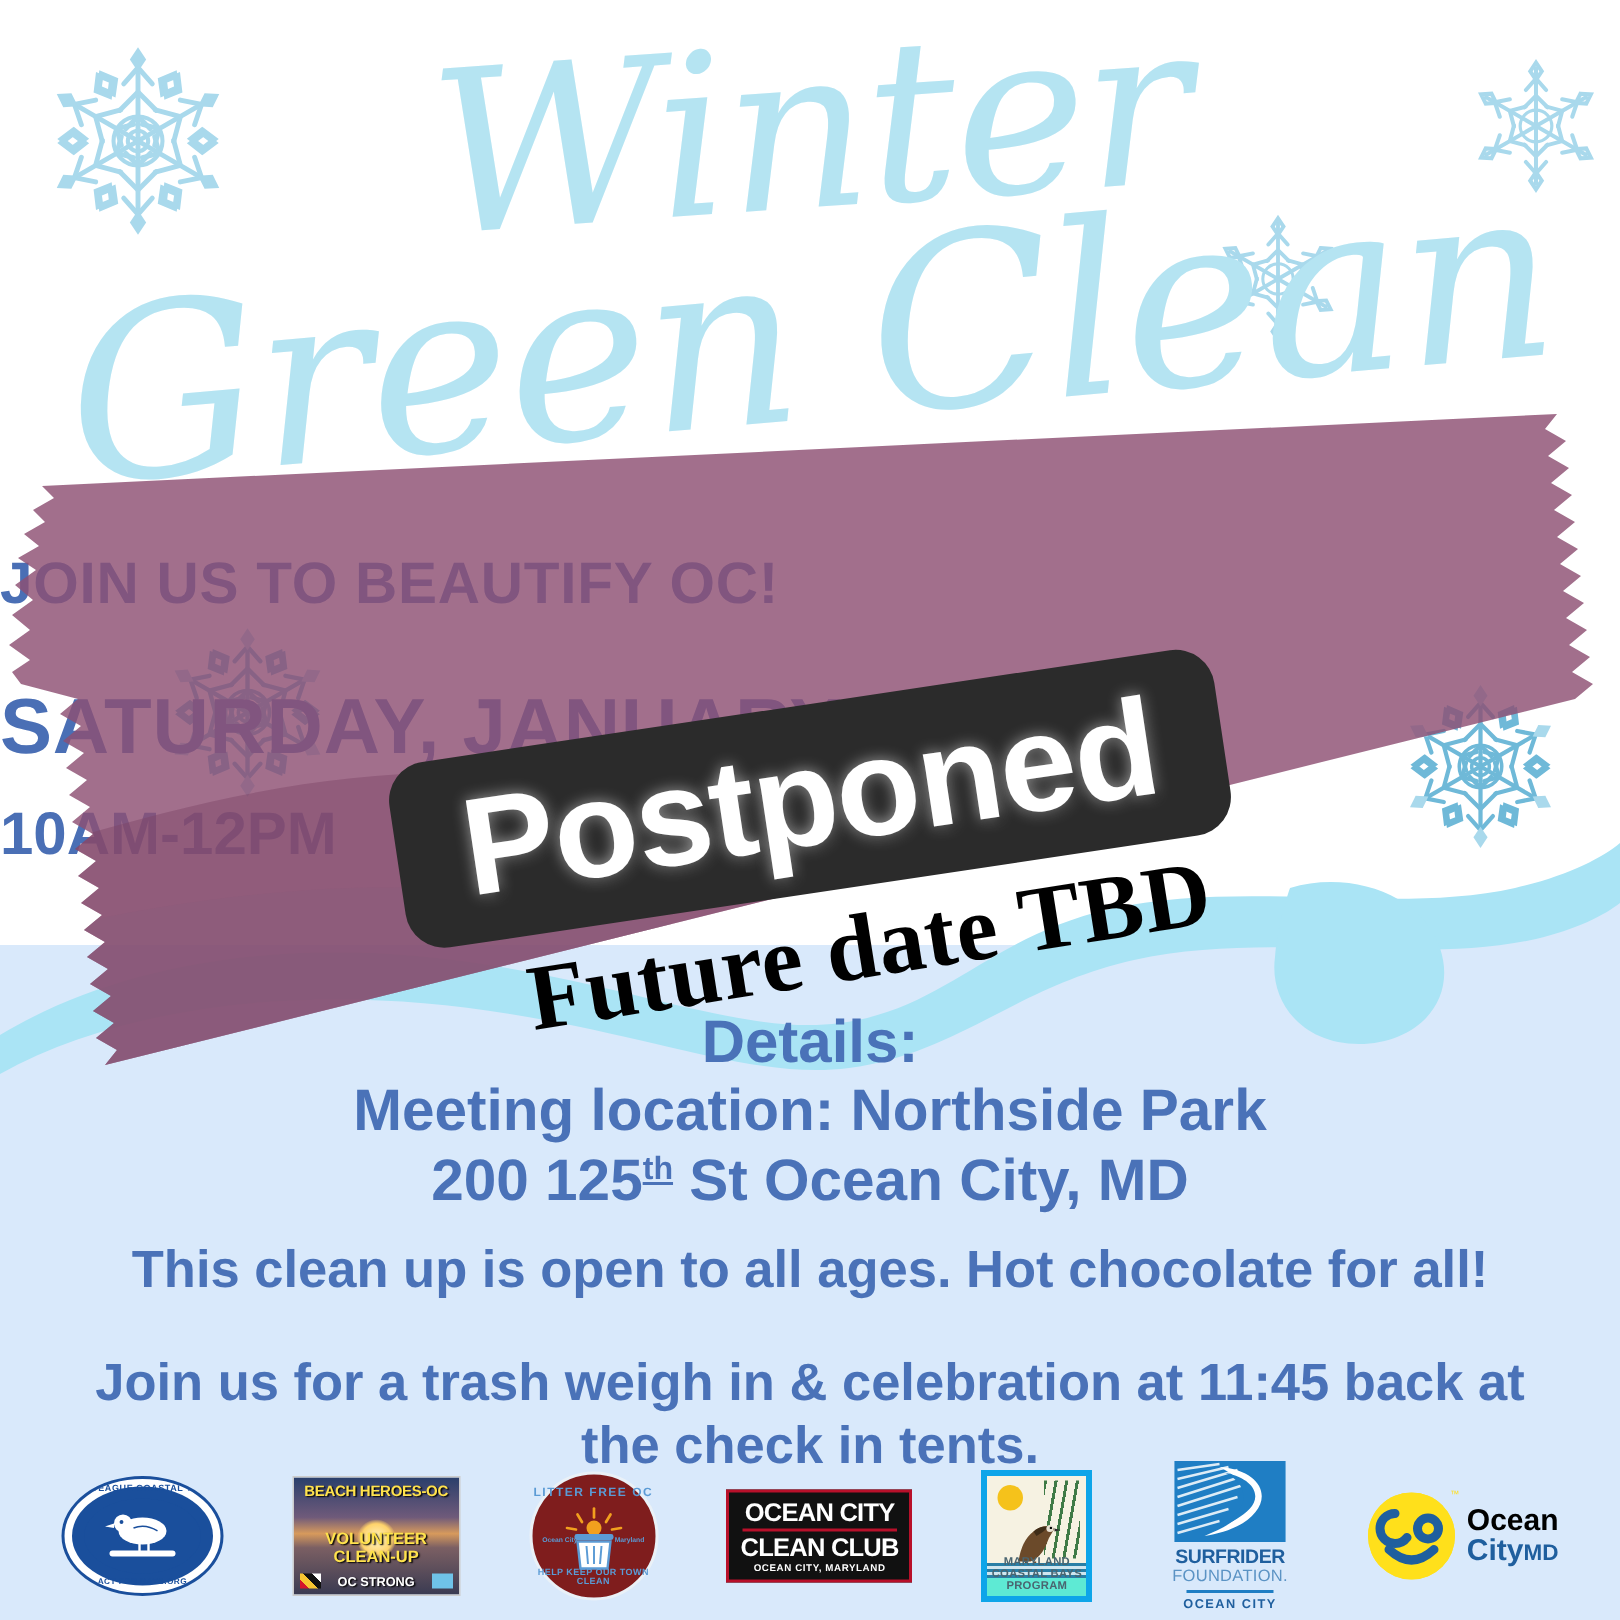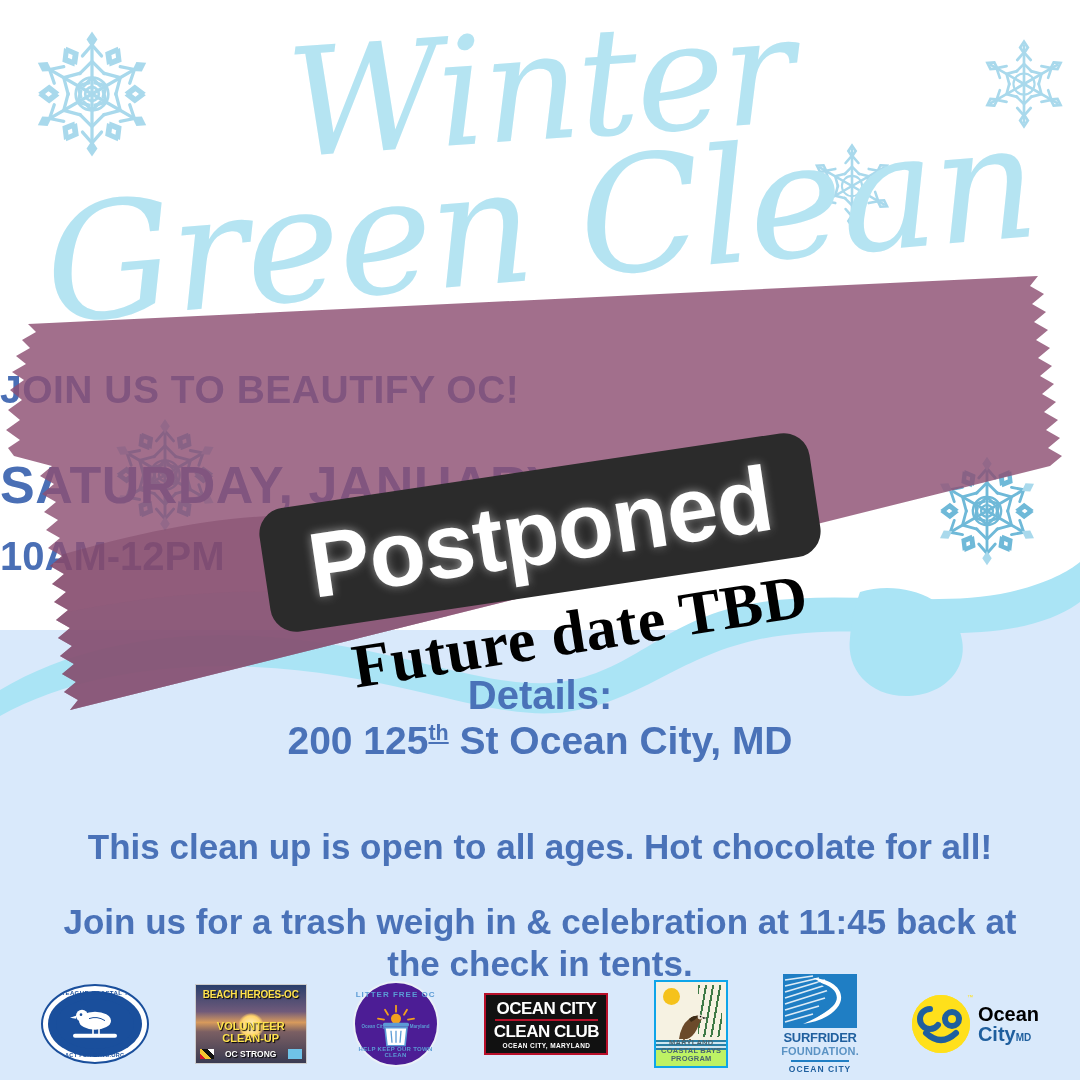--- a/index.html
+++ b/index.html
@@ -115,66 +115,66 @@
       color:#ffe24d;letter-spacing:-.2px;text-shadow:1px 1px 1px #000;}
   .bh .t2{position:absolute;top:36px;left:0;right:0;text-align:center;font-size:11px;font-weight:700;
       color:#ffe24d;line-height:1.05;text-shadow:1px 1px 1px #000;}
   .bh .t3{position:absolute;bottom:4px;left:0;right:0;text-align:center;font-size:8.5px;font-weight:700;
       color:#fff;text-shadow:1px 1px 1px #000;}
   .bh .flagL{position:absolute;left:4px;bottom:4px;width:14px;height:10px;
       background:linear-gradient(45deg,#d4152c 0%,#d4152c 25%,#f7c531 25%,#f7c531 50%,#111 50%,#111 75%,#fff 75%);}
   .bh .flagR{position:absolute;right:4px;bottom:4px;width:14px;height:10px;background:#6fc3e8;}
 
   
-  .lf{width:82px;height:82px;border-radius:50%;background:#4c1d95;border:2px solid #eaf1f7;
+  .lf{width:82px;height:82px;border-radius:50%;background:#7f1d1d;border:2px solid #eaf1f7;
       position:relative;}
   .lf .arcT{position:absolute;top:7px;left:0;right:0;text-align:center;font-size:8px;font-weight:700;
       color:#5b9bd5;letter-spacing:1px;}
   .lf .arcB{position:absolute;bottom:7px;left:0;right:0;text-align:center;font-size:6px;font-weight:700;
       color:#5b9bd5;letter-spacing:.3px;}
   .lf .can{position:absolute;left:50%;top:50%;transform:translate(-50%,-46%);}
   .lf .mini{position:absolute;top:50%;font-size:4.5px;color:#5b9bd5;font-weight:700;}
   .lf .mini.l{left:7px;} .lf .mini.r{right:7px;}
 
   
   .ocsc{width:124px;height:62px;background:#111;border:2px solid #b8102a;box-sizing:border-box;
         position:relative;display:flex;flex-direction:column;align-items:center;justify-content:center;}
   .ocsc .r1{font-size:17px;font-weight:800;color:#fff;letter-spacing:-.5px;line-height:1;}
   .ocsc .rule{width:86%;height:2px;background:#b8102a;margin:2px 0;}
   .ocsc .r2{font-size:17px;font-weight:800;color:#fff;letter-spacing:-.5px;line-height:1;}
   .ocsc .r3{font-size:6.5px;font-weight:700;color:#fff;letter-spacing:.4px;margin-top:2px;}
 
   
-  .mcb{width:74px;height:88px;border:2px solid #0ea5e9;box-sizing:border-box;background:#bef264;
+  .mcb{width:74px;height:88px;border:4px solid #0ea5e9;box-sizing:border-box;background:#5eead4;
        position:relative;overflow:hidden;}
   .mcb .sky{position:absolute;left:0;right:0;top:0;height:58px;background:#f6f2e2;}
   .mcb .sun2{position:absolute;left:7px;top:6px;width:17px;height:17px;border-radius:50%;background:#f5c21b;}
   .mcb .reed{position:absolute;right:4px;top:3px;width:24px;height:52px;
        background:repeating-linear-gradient(100deg,#3f7a46 0 2px,transparent 2px 7px);}
   .mcb .bird2{position:absolute;left:50%;top:27px;transform:translateX(-50%);}
   .mcb .water{position:absolute;left:0;right:0;top:58px;height:10px;
        background:repeating-linear-gradient(#2a7fa5 0 2px,#cfe6ef 2px 4px);}
   .mcb .txt{position:absolute;left:0;right:0;bottom:3px;text-align:center;font-size:7.5px;
        font-weight:700;color:#4a6570;line-height:1.08;letter-spacing:.2px;}
 
   
   .srf{width:92px;display:flex;flex-direction:column;align-items:center;}
   .srf .mark{width:74px;height:54px;background:#1f7ec4;position:relative;overflow:hidden;}
   .srf .t1{font-size:13px;font-weight:800;color:#1f5f9e;letter-spacing:-.3px;margin-top:2px;}
-  .srf .t2{font-size:11px;font-weight:700;color:#5b93c4;letter-spacing:.2px;}
+  .srf .t2{font-size:11px;font-weight:400;color:#5b93c4;letter-spacing:.2px;}
   .srf .line{width:58px;height:2px;background:#1f7ec4;margin:3px 0 2px;}
   .srf .t3{font-size:8.5px;font-weight:700;color:#1f5f9e;letter-spacing:1px;}
 
   
   .ocmd{display:flex;align-items:center;gap:8px;}
   .ocmd .smile{width:58px;height:58px;border-radius:50%;background:#ffe01b;position:relative;}
   .ocmd .words{line-height:1.02;}
   .ocmd .w1{font-size:20px;font-weight:800;color:#000000;}
   .ocmd .w2{font-size:20px;font-weight:800;color:#1f5f9e;}
-  .ocmd .w2 sub{font-size:10px;font-weight:800;vertical-align:baseline;}
+  .ocmd .w2 sub{font-size:15px;font-weight:800;vertical-align:baseline;}
   .ocmd .tm{position:absolute;right:-3px;top:-1px;font-size:6px;color:#ffe01b;}
 </style>
 </head>
 <body>
 
 <div id="poster">
 
   <div class="bg-white"></div>
   <div class="bg-lower"></div>
 
@@ -314,20 +314,21 @@
   </div>
 
   <div class="postponed">
     <span>Postponed</span>
   </div>
 
   <div class="tbd">Future date TBD</div>
 
   <div class="details">
     <div class="d-title">Details:</div>
+    <div class="d-line">Meeting location: Northside Park</div>
     <div class="d-line">
       <span>200 125</span><sup>th</sup><span> St Ocean City, MD</span>
     </div>
   </div>
 
   <div class="body-text">
     <p class="p1">This clean up is open to all ages. Hot chocolate for all!</p>
     <div class="spacer"></div>
     <p class="p2">Join us for a trash weigh in &amp; celebration at 11:45 back at the check in tents.</p>
   </div>

